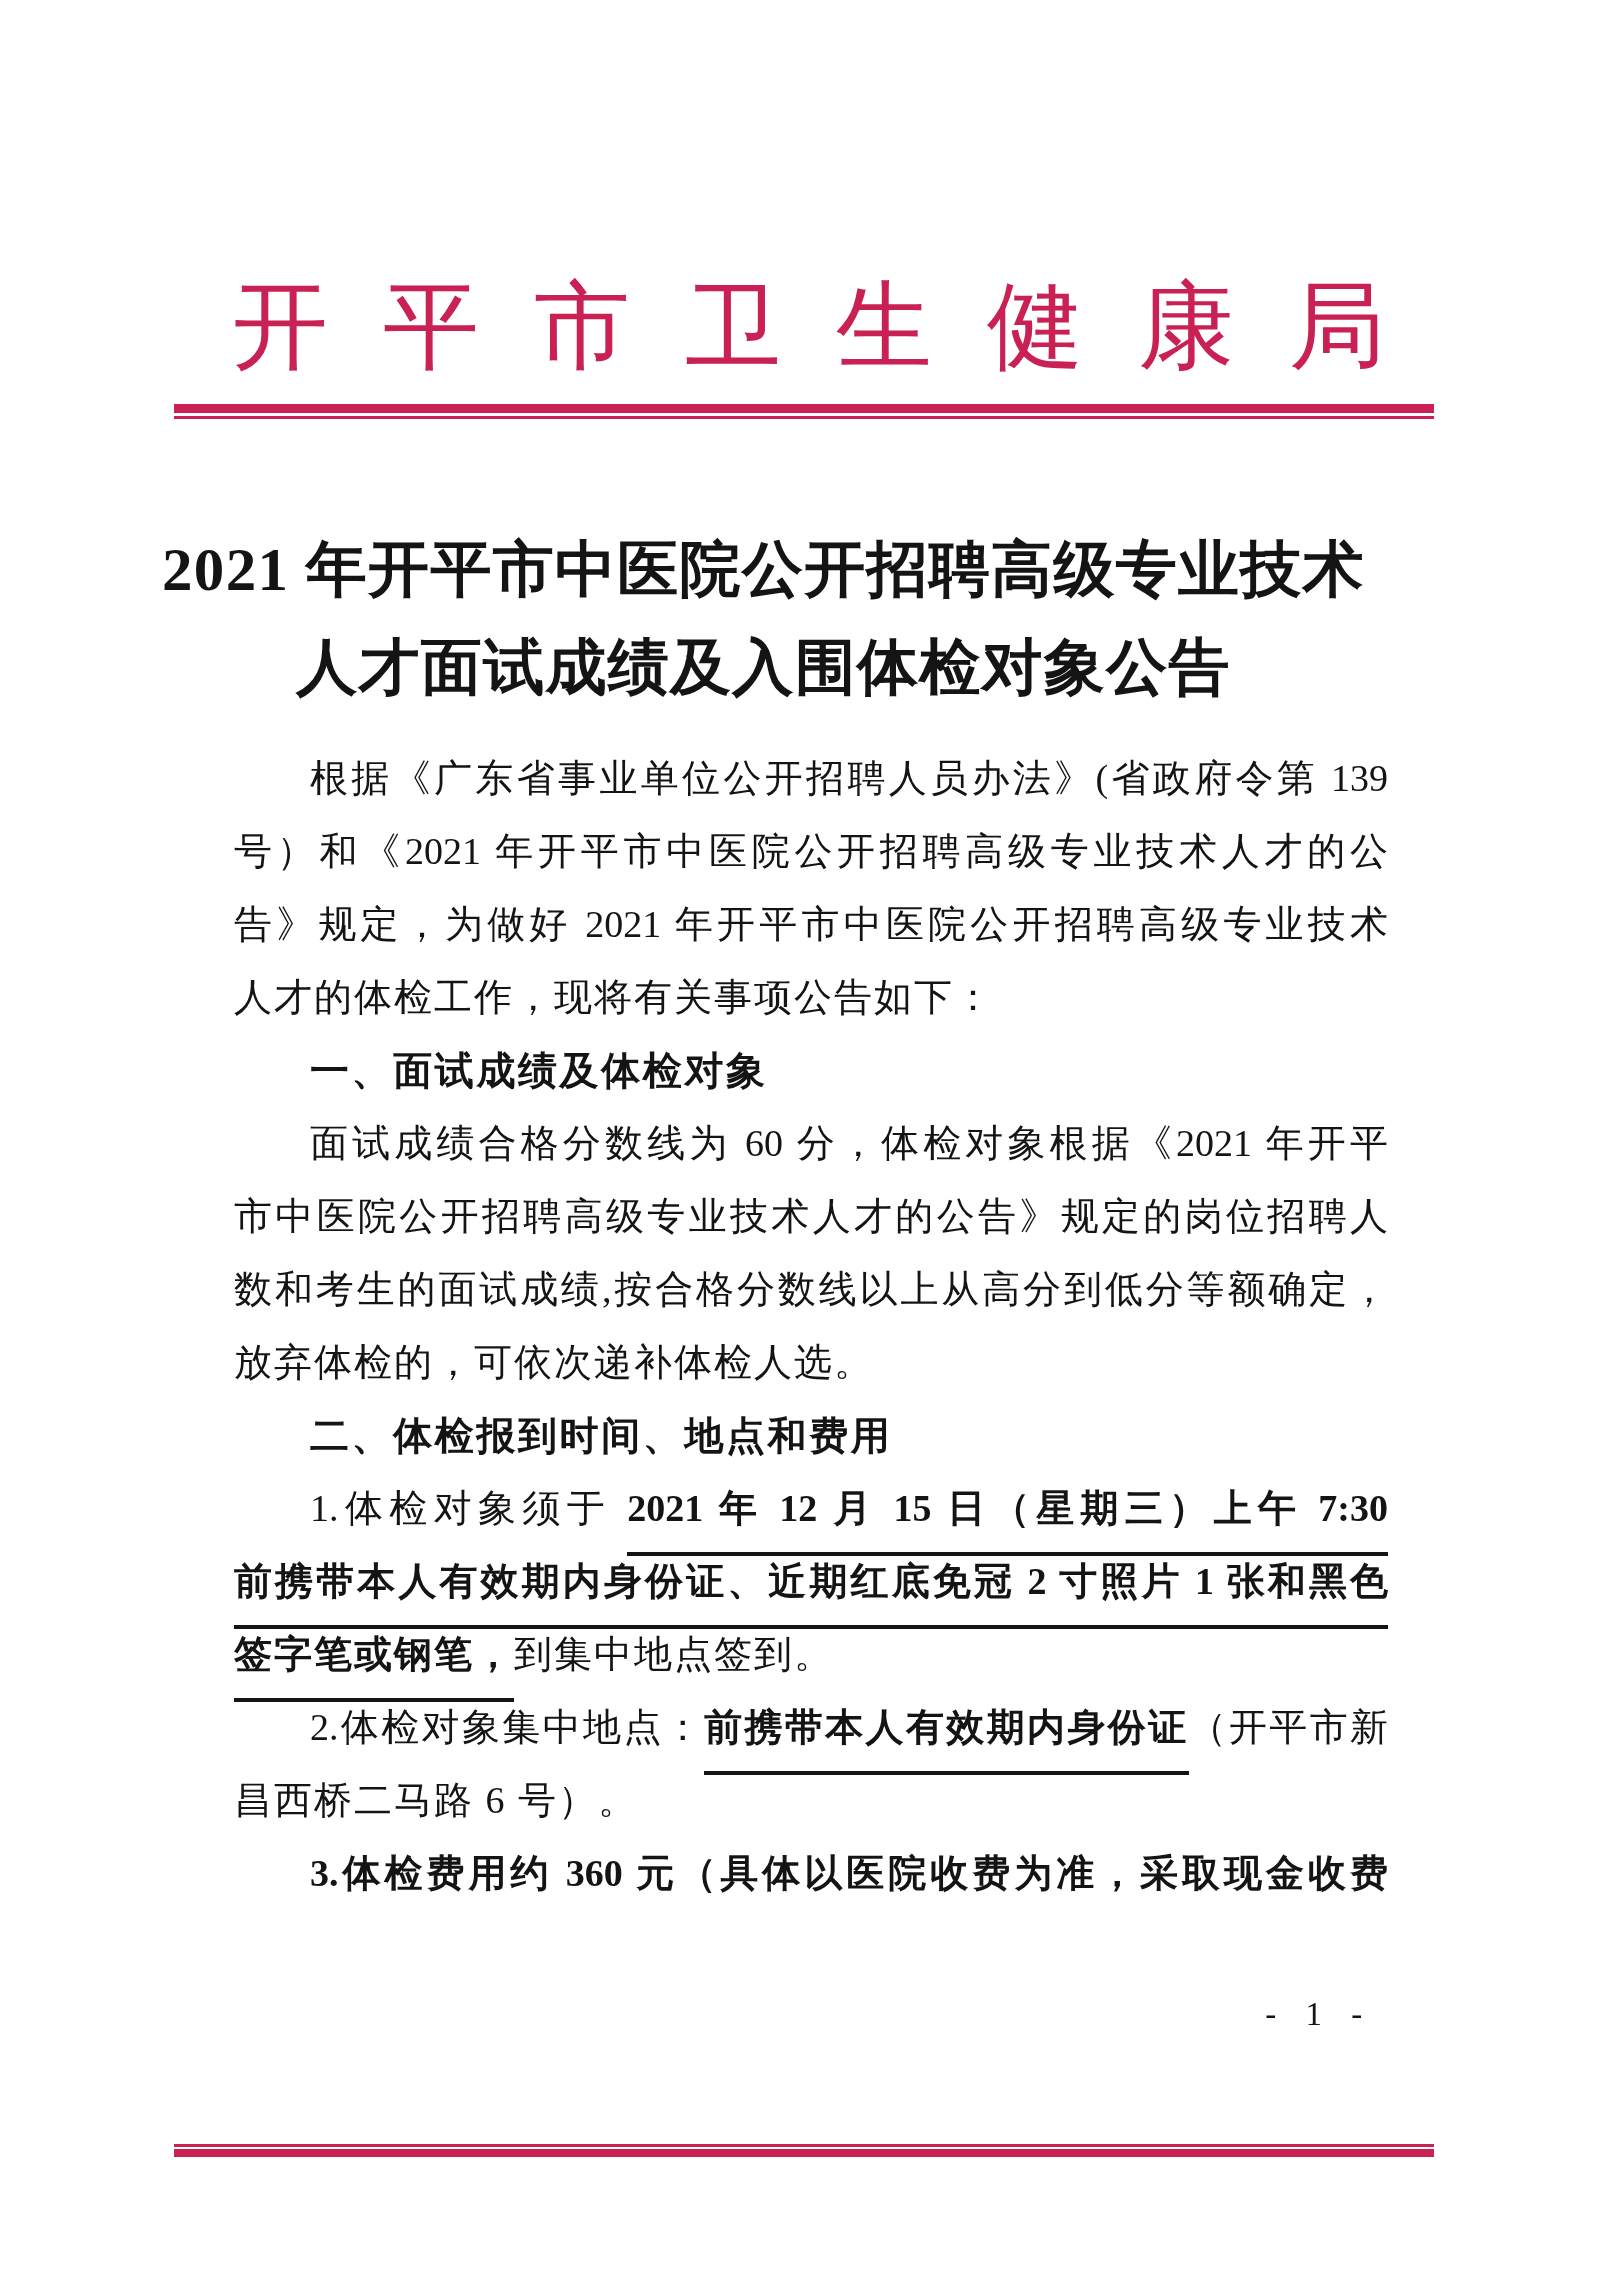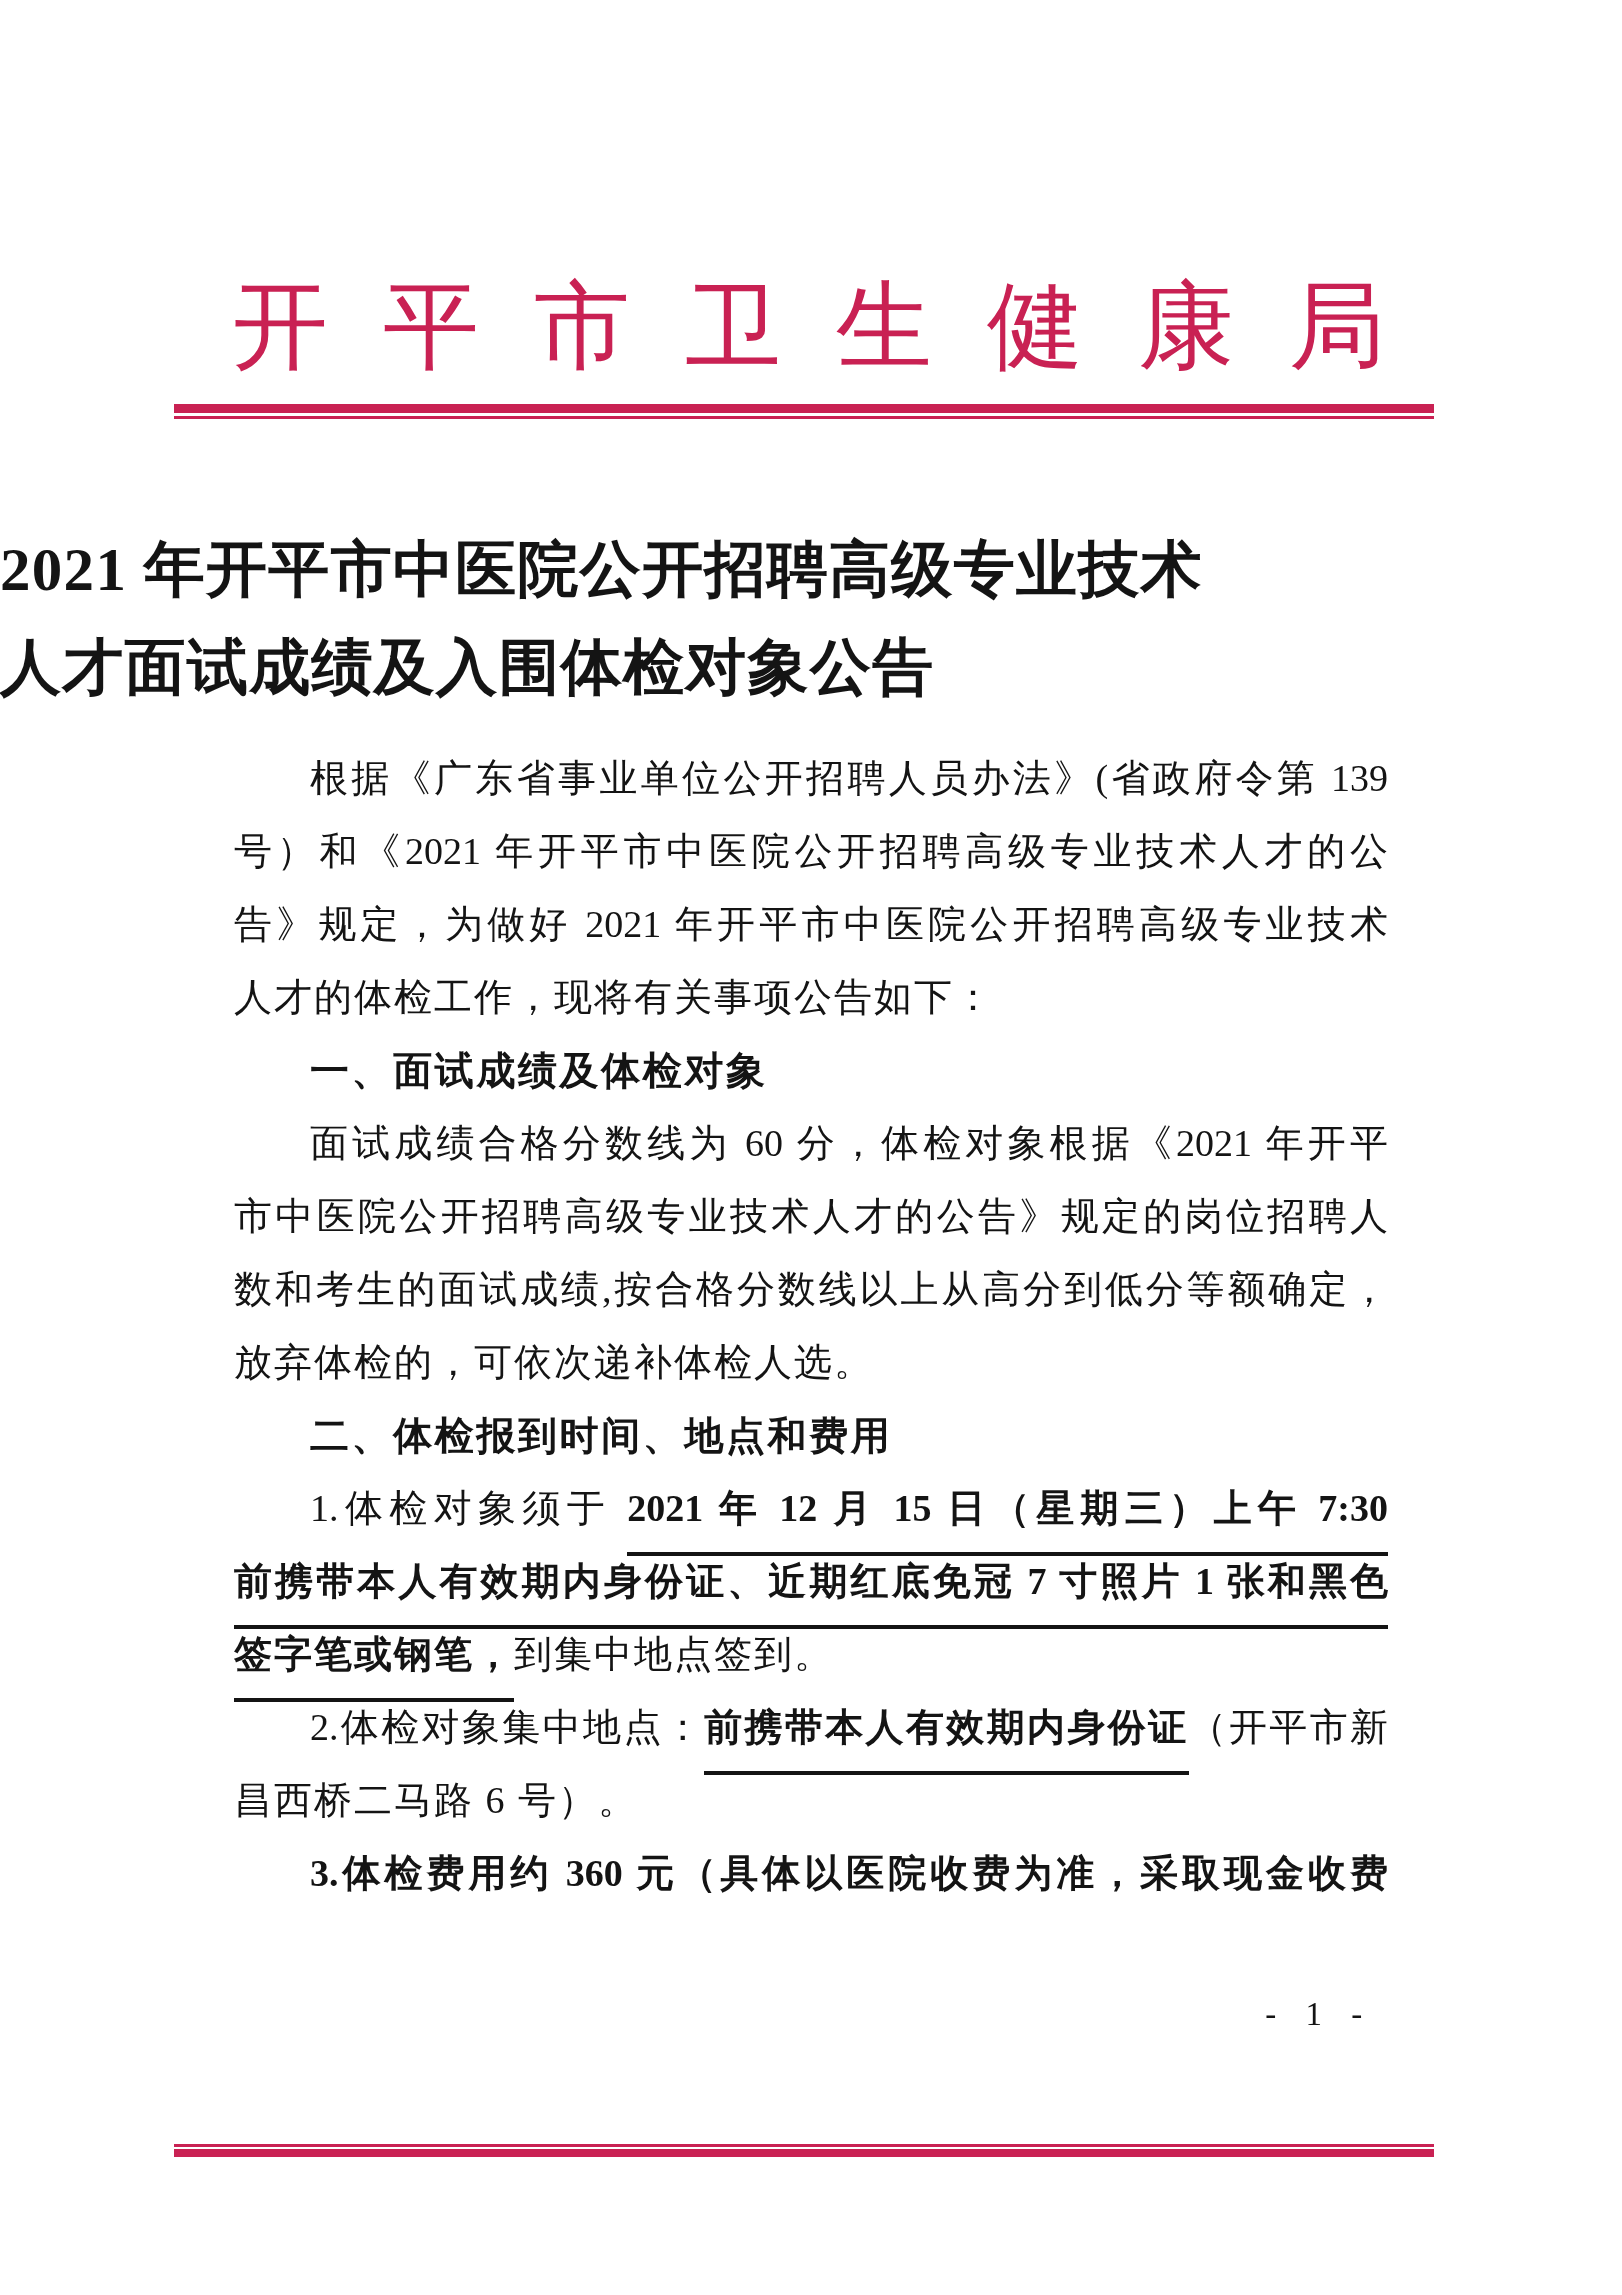--- a/index.html
+++ b/index.html
@@ -27,21 +27,21 @@
   }
   .rule{position:absolute;left:174px;width:1260px;background:var(--accent);}
   .rule.h-thick{top:404px;height:8.5px;}
   .rule.h-thin{top:416px;height:3.3px;}
   .rule.f-thin{top:2144px;height:2.6px;}
   .rule.f-thick{top:2149px;height:7.9px;}
 
   
   .doc-title{
     position:absolute;left:0;top:521px;width:1527px;
-    text-align:left;font-weight:700;font-size:61px;line-height:98px;
+    text-align:center;font-weight:700;font-size:61px;line-height:98px;
     letter-spacing:1.3px;
   }
 
   
   .doc-body{
     position:absolute;left:234px;top:742px;width:1154px;
   }
   .bodyline{
     height:73px;line-height:73px;font-size:38px;
     letter-spacing:2px;
@@ -88,21 +88,21 @@
       <div class="bodyline fill"><span class="seg">号）和《2021 年开平市中医院公开招聘高级专业技术人才的公</span></div>
       <div class="bodyline fill"><span class="seg">告》规定，为做好 2021 年开平市中医院公开招聘高级专业技术</span></div>
       <div class="bodyline"><span class="seg">人才的体检工作，现将有关事项公告如下：</span></div>
       <div class="bodyline indent"><span class="seg heading">一、面试成绩及体检对象</span></div>
       <div class="bodyline indent fill"><span class="seg">面试成绩合格分数线为 60 分，体检对象根据《2021 年开平</span></div>
       <div class="bodyline fill"><span class="seg">市中医院公开招聘高级专业技术人才的公告》规定的岗位招聘人</span></div>
       <div class="bodyline fill"><span class="seg">数和考生的面试成绩,按合格分数线以上从高分到低分等额确定，</span></div>
       <div class="bodyline"><span class="seg">放弃体检的，可依次递补体检人选。</span></div>
       <div class="bodyline indent"><span class="seg heading">二、体检报到时间、地点和费用</span></div>
       <div class="bodyline indent fill"><span class="seg">1.体检对象须于 </span><span class="seg bold underline">2021 年 12 月 15 日（星期三）上午 7:30</span></div>
-      <div class="bodyline fill"><span class="seg bold underline">前携带本人有效期内身份证、近期红底免冠 7 寸照片 1 张和黑色</span></div>
+      <div class="bodyline fill"><span class="seg bold underline">前携带本人有效期内身份证、近期红底免冠 2 寸照片 1 张和黑色</span></div>
       <div class="bodyline"><span class="seg bold underline">签字笔或钢笔，</span><span class="seg">到集中地点签到。</span></div>
       <div class="bodyline indent fill"><span class="seg">2.体检对象集中地点：</span><span class="seg bold underline">前携带本人有效期内身份证</span><span class="seg">（开平市新</span></div>
       <div class="bodyline"><span class="seg">昌西桥二马路 6 号）。</span></div>
       <div class="bodyline indent fill"><span class="seg bold">3.体检费用约 360 元（具体以医院收费为准，采取现金收费</span></div>
     </div>
 
   <div class="page-number">- 1 -</div>
 
   <div class="rule f-thin"></div>
   <div class="rule f-thick"></div>

